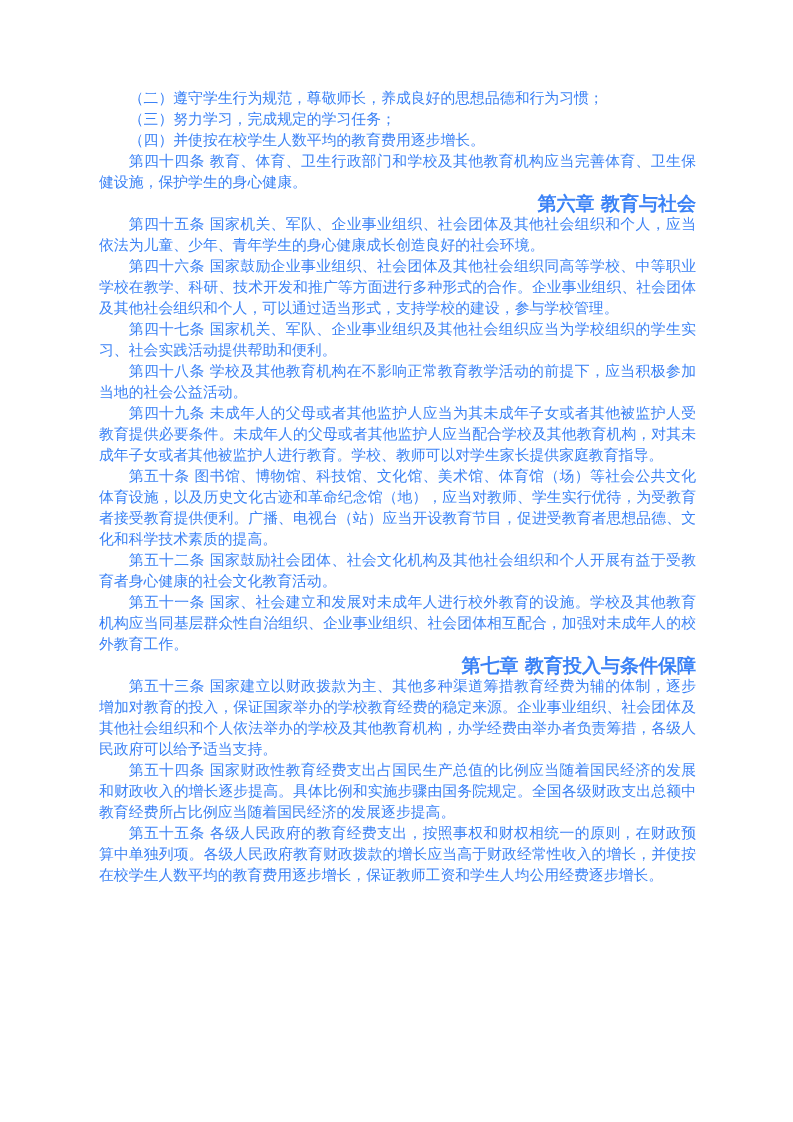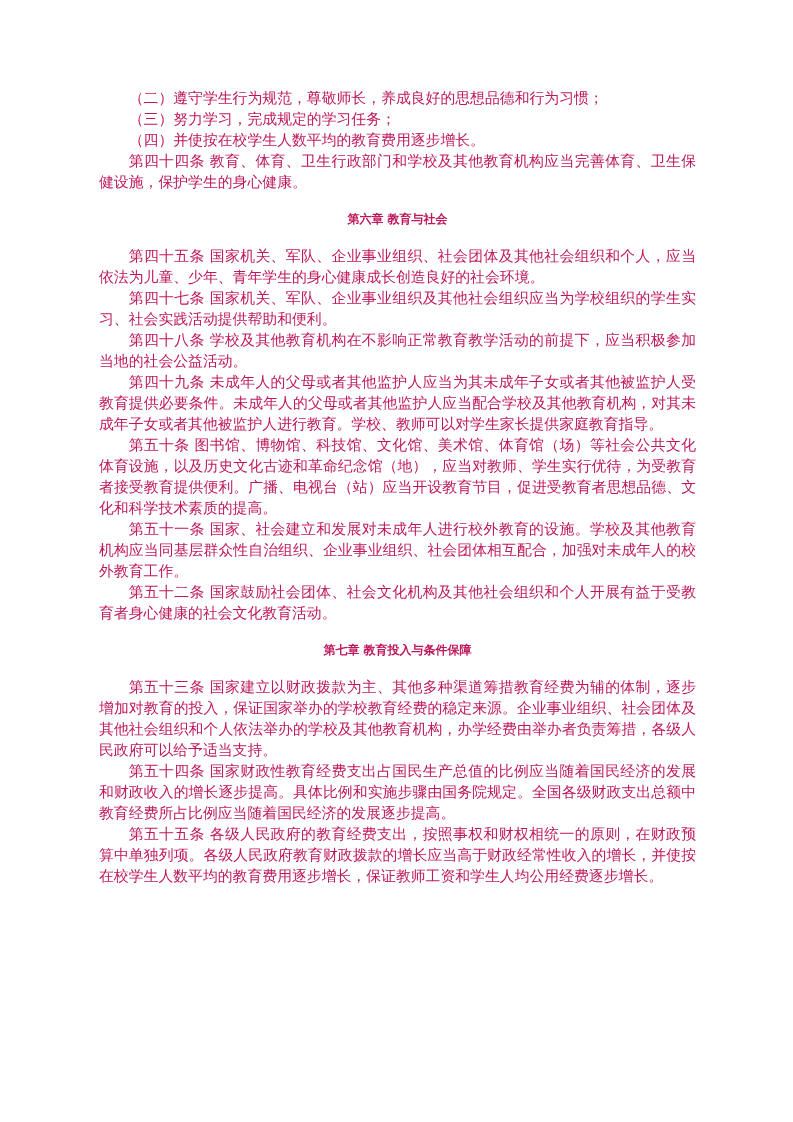--- a/index.html
+++ b/index.html
@@ -22,54 +22,55 @@
     background: #ffffff;
   }
   .page-content {
     position: absolute;
     left: 99px;
     top: 88px;
     width: 597px;
     font-family: "DejaVu Serif", "Liberation Serif", serif;
     font-size: 14.85px;
     line-height: 21px;
-    color: #be185d;
+    color: #3b82f6;
     text-align: justify;
     text-justify: inter-ideograph;
   }
   .page-content p {
     margin: 0;
     padding: 0;
     text-indent: 2em;
   }
   .page-content h2.chapter {
-    margin: 16px;
+    margin: 0;
     padding: 0;
-    font-size: 12px;
+    font-size: 19px;
     line-height: 21px;
     font-weight: bold;
-    text-align: center;
+    text-align: right;
     text-indent: 0;
   }
 </style>
 </head>
 <body>
 
 <div class="page">
   <div class="page-content">
     <p>（二）遵守学生行为规范，尊敬师长，养成良好的思想品德和行为习惯；</p>
     <p>（三）努力学习，完成规定的学习任务；</p>
     <p>（四）并使按在校学生人数平均的教育费用逐步增长。</p>
     <p>第四十四条 教育、体育、卫生行政部门和学校及其他教育机构应当完善体育、卫生保健设施，保护学生的身心健康。</p>
     <h2 class="chapter">第六章 教育与社会</h2>
     <p>第四十五条 国家机关、军队、企业事业组织、社会团体及其他社会组织和个人，应当依法为儿童、少年、青年学生的身心健康成长创造良好的社会环境。</p>
+    <p>第四十六条 国家鼓励企业事业组织、社会团体及其他社会组织同高等学校、中等职业学校在教学、科研、技术开发和推广等方面进行多种形式的合作。企业事业组织、社会团体及其他社会组织和个人，可以通过适当形式，支持学校的建设，参与学校管理。</p>
     <p>第四十七条 国家机关、军队、企业事业组织及其他社会组织应当为学校组织的学生实习、社会实践活动提供帮助和便利。</p>
     <p>第四十八条 学校及其他教育机构在不影响正常教育教学活动的前提下，应当积极参加当地的社会公益活动。</p>
     <p>第四十九条 未成年人的父母或者其他监护人应当为其未成年子女或者其他被监护人受教育提供必要条件。未成年人的父母或者其他监护人应当配合学校及其他教育机构，对其未成年子女或者其他被监护人进行教育。学校、教师可以对学生家长提供家庭教育指导。</p>
     <p>第五十条 图书馆、博物馆、科技馆、文化馆、美术馆、体育馆（场）等社会公共文化体育设施，以及历史文化古迹和革命纪念馆（地），应当对教师、学生实行优待，为受教育者接受教育提供便利。广播、电视台（站）应当开设教育节目，促进受教育者思想品德、文化和科学技术素质的提高。</p>
+    <p>第五十二条 国家鼓励社会团体、社会文化机构及其他社会组织和个人开展有益于受教育者身心健康的社会文化教育活动。</p>
     <p>第五十一条 国家、社会建立和发展对未成年人进行校外教育的设施。学校及其他教育机构应当同基层群众性自治组织、企业事业组织、社会团体相互配合，加强对未成年人的校外教育工作。</p>
-    <p>第五十二条 国家鼓励社会团体、社会文化机构及其他社会组织和个人开展有益于受教育者身心健康的社会文化教育活动。</p>
     <h2 class="chapter">第七章 教育投入与条件保障</h2>
     <p>第五十三条 国家建立以财政拨款为主、其他多种渠道筹措教育经费为辅的体制，逐步增加对教育的投入，保证国家举办的学校教育经费的稳定来源。企业事业组织、社会团体及其他社会组织和个人依法举办的学校及其他教育机构，办学经费由举办者负责筹措，各级人民政府可以给予适当支持。</p>
     <p>第五十四条 国家财政性教育经费支出占国民生产总值的比例应当随着国民经济的发展和财政收入的增长逐步提高。具体比例和实施步骤由国务院规定。全国各级财政支出总额中教育经费所占比例应当随着国民经济的发展逐步提高。</p>
     <p>第五十五条 各级人民政府的教育经费支出，按照事权和财权相统一的原则，在财政预算中单独列项。各级人民政府教育财政拨款的增长应当高于财政经常性收入的增长，并使按在校学生人数平均的教育费用逐步增长，保证教师工资和学生人均公用经费逐步增长。</p>
   </div>
 </div>
 
 </body></html>

